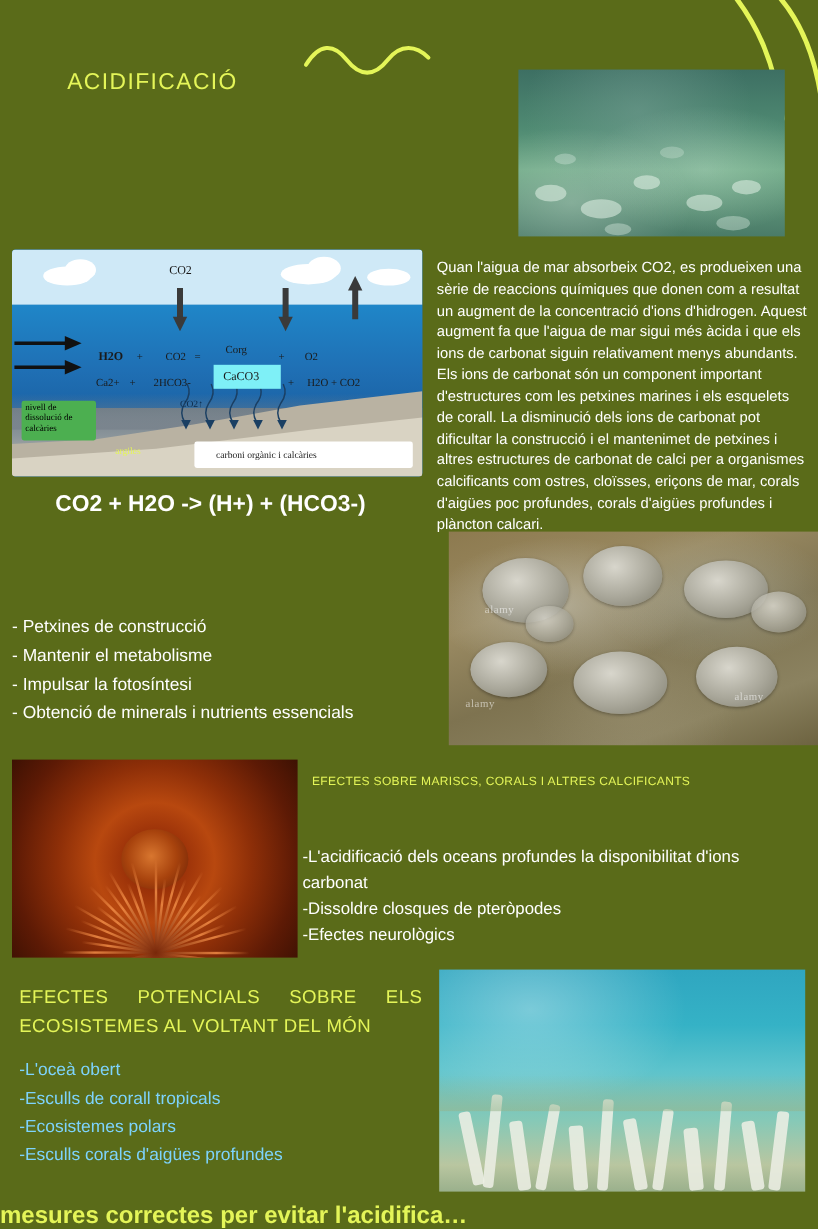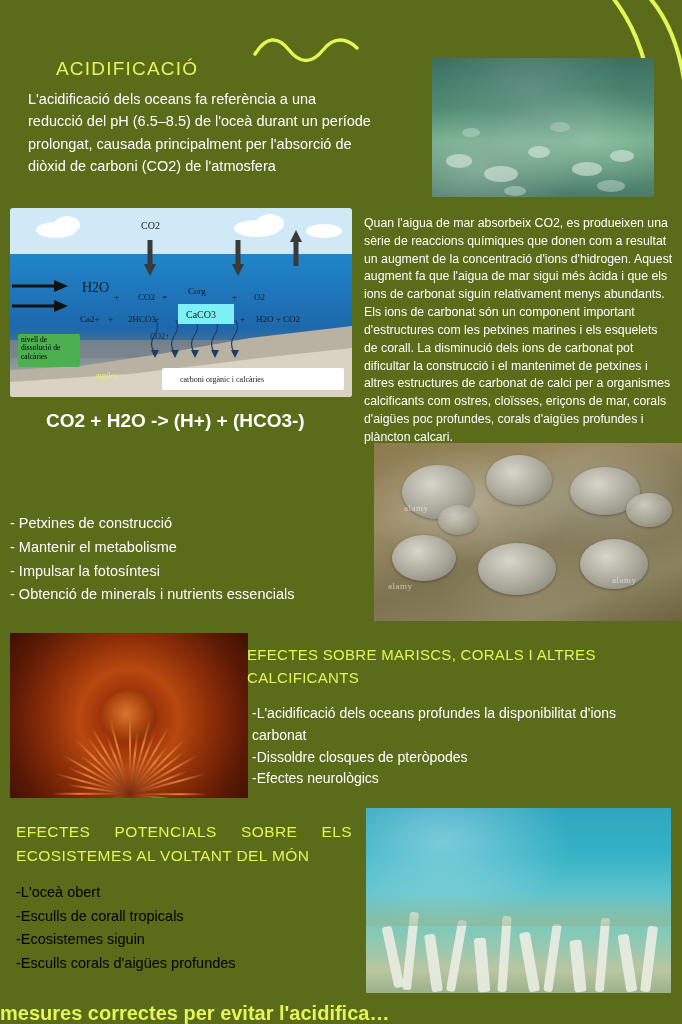--- a/index.html
+++ b/index.html
@@ -203,23 +203,23 @@
     list-style: none;
     color: #ffffff;
     font-size: 14.5px;
     line-height: 1.64;
   }
 
   
   #effects-heading {
     position: absolute;
     top: 644px;
-    left: 247px;
+    left: 260px;
     width: 404px;
-    font-size: 15px;
+    font-size: 10px;
     line-height: 1.5;
     letter-spacing: 0.3px;
   }
   #effects-list {
     position: absolute;
     top: 703px;
     left: 252px;
     width: 415px;
     margin: 0;
     padding: 0;
@@ -241,21 +241,21 @@
     text-align: justify;
   }
   #potential-list {
     position: absolute;
     top: 881px;
     left: 16px;
     width: 340px;
     margin: 0;
     padding: 0;
     list-style: none;
-    color: #000000;
+    color: #7dd3fc;
     font-size: 14.5px;
     line-height: 1.63;
   }
 
   
   #bottom-heading {
     position: absolute;
     top: 1002px;
     left: 0px;
     width: 450px;
@@ -286,21 +286,20 @@
   <svg class="squiggle-top-right" viewBox="0 0 90 110">
     <path d="M10 0 C 30 25, 45 55, 52 105" stroke="#e4f558" stroke-width="4" fill="none" stroke-linecap="round"></path>
     <path d="M48 2 C 66 22, 78 48, 84 86" stroke="#e4f558" stroke-width="4" fill="none" stroke-linecap="round"></path>
   </svg>
   <svg class="squiggle-title" viewBox="0 0 108 28">
     <path d="M3 18 C 14 0, 26 0, 37 14 C 48 28, 60 28, 71 14 C 82 0, 95 2, 105 12" stroke="#e4f558" stroke-width="3.4" fill="none" stroke-linecap="round"></path>
   </svg>
 
   <div id="title-acidificacio" class="h-yellow">ACIDIFICACIÓ</div>
 
-  <div id="intro-paragraph">L'acidificació dels oceans fa referència a una reducció del pH (6.5–8.5) de l'oceà durant un període prolongat, causada principalment per l'absorció de diòxid de carboni (CO2) de l'atmosfera</div>
 
   <div class="photo" id="photo-coral-bleached">
     <div class="speck" style="left:14px;  top:96px;  width:26px; height:14px;"></div>
     <div class="speck" style="left:52px;  top:108px; width:34px; height:16px;"></div>
     <div class="speck" style="left:96px;  top:88px;  width:22px; height:12px;"></div>
     <div class="speck" style="left:140px; top:104px; width:30px; height:14px;"></div>
     <div class="speck" style="left:178px; top:92px;  width:24px; height:12px;"></div>
     <div class="speck" style="left:30px;  top:70px;  width:18px; height:9px; opacity:.6;"></div>
     <div class="speck" style="left:118px; top:64px;  width:20px; height:10px; opacity:.5;"></div>
     <div class="speck" style="left:165px; top:122px; width:28px; height:12px; opacity:.7;"></div>
@@ -362,21 +361,21 @@
       </g>
       <g fill="#1a3f63">
         <polygon points="141,142 149,142 145,150"></polygon>
         <polygon points="161,142 169,142 165,150"></polygon>
         <polygon points="181,142 189,142 185,150"></polygon>
         <polygon points="201,142 209,142 205,150"></polygon>
         <polygon points="221,142 229,142 225,150"></polygon>
       </g>
     </svg>
 
-    <div class="d-label" style="left:72px;  top:72px;  font-size:14px;">H2O</div>
+    <div class="d-label" style="left:72px;  top:84px;  font-size:10px;font-weight:bold;">H2O</div>
     <div class="d-label" style="left:104px; top:84px;  font-size:9px;">+</div>
     <div class="d-label" style="left:128px; top:84px;  font-size:9px;">CO2</div>
     <div class="d-label" style="left:152px; top:84px;  font-size:9px;">=</div>
     <div class="d-label" style="left:178px; top:78px;  font-size:9px;">Corg</div>
     <div class="d-label" style="left:222px; top:84px;  font-size:9px;">+</div>
     <div class="d-label" style="left:244px; top:84px;  font-size:9px;">O2</div>
     <div class="d-label" style="left:70px;  top:106px; font-size:9px;">Ca2+</div>
     <div class="d-label" style="left:98px;  top:106px; font-size:9px;">+</div>
     <div class="d-label" style="left:118px; top:106px; font-size:9px;">2HCO3-</div>
     <div style="position:absolute;left:168px;top:96px;width:56px;height:20px;background:#7ef0f7;"></div>
@@ -463,21 +462,21 @@
   <ul id="effects-list">
     <li>-L'acidificació dels oceans profundes la disponibilitat d'ions carbonat</li>
     <li>-Dissoldre closques de pteròpodes</li>
     <li>-Efectes neurològics</li>
   </ul>
 
   <div id="potential-heading" class="h-yellow">EFECTES POTENCIALS SOBRE ELS ECOSISTEMES AL VOLTANT DEL MÓN</div>
   <ul id="potential-list">
     <li>-L'oceà obert</li>
     <li>-Esculls de corall tropicals</li>
-    <li>-Ecosistemes siguin</li>
+    <li>-Ecosistemes polars</li>
     <li>-Esculls corals d'aigües profundes</li>
   </ul>
 
   <div class="photo" id="photo-reef">
     <div class="branch" style="left:22px;  top:118px; width:10px; height:62px; transform:rotate(-12deg);"></div>
     <div class="branch" style="left:40px;  top:104px; width:9px;  height:78px; transform:rotate(6deg);"></div>
     <div class="branch" style="left:62px;  top:126px; width:11px; height:58px; transform:rotate(-8deg);"></div>
     <div class="branch" style="left:86px;  top:112px; width:9px;  height:72px; transform:rotate(10deg);"></div>
     <div class="branch" style="left:110px; top:130px; width:12px; height:54px; transform:rotate(-5deg);"></div>
     <div class="branch" style="left:134px; top:108px; width:9px;  height:76px; transform:rotate(4deg);"></div>

